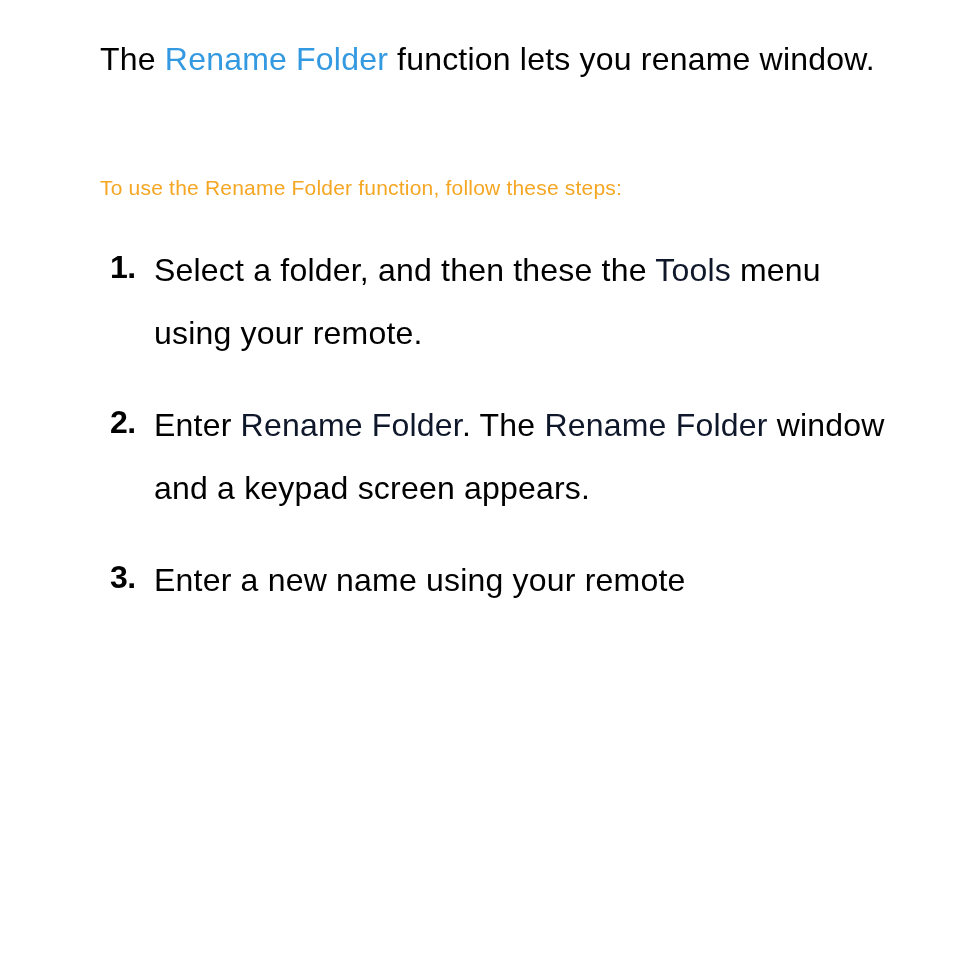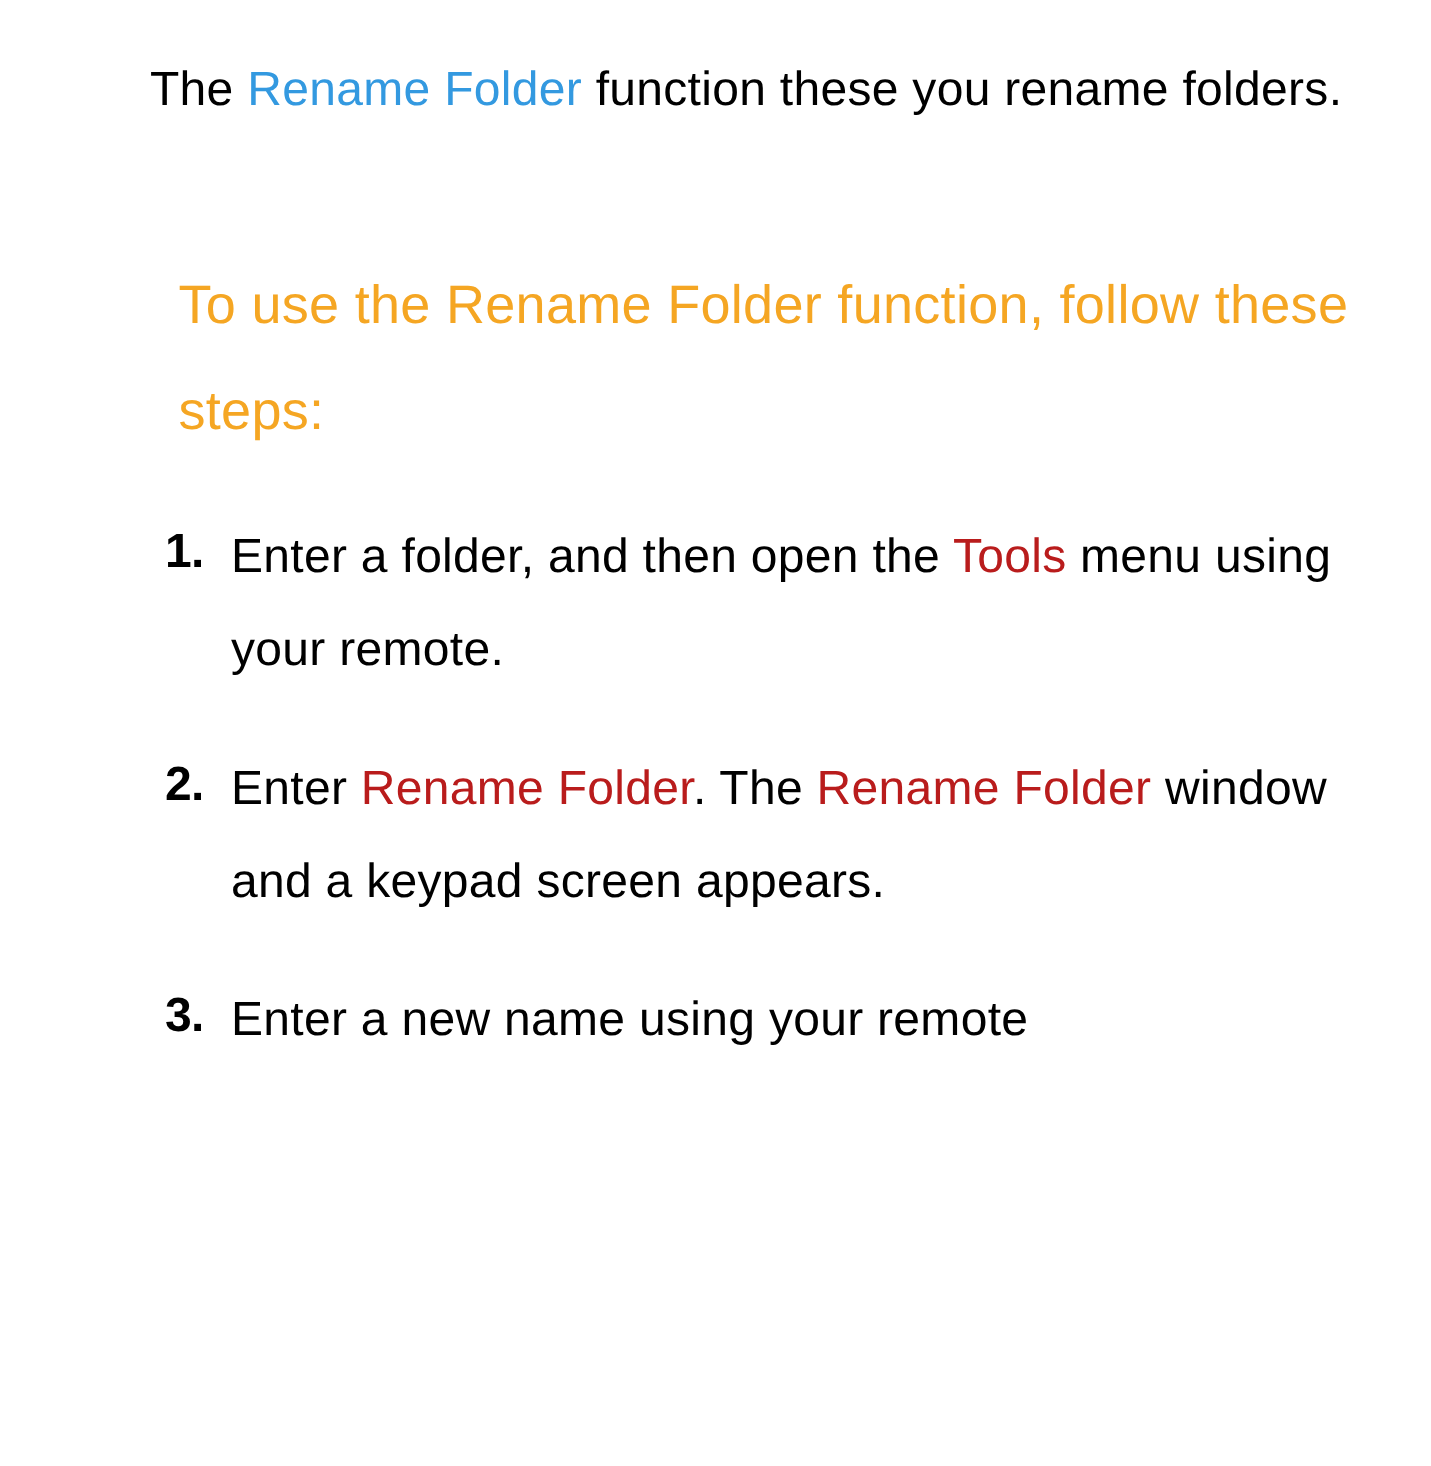--- a/index.html
+++ b/index.html
@@ -18,26 +18,25 @@
     .intro {
       font-size: 32px;
       color: #000000;
       line-height: 1.95;
       letter-spacing: 0.2px;
     }
     .intro .highlight {
       color: #3399e0;
     }
     .section-heading {
-      font-size: 36px;
+      font-size: 21px;
       color: #f5a623;
       line-height: 1.95;
       margin-top: 78px;
       letter-spacing: 0.2px;
-      margin-left: 19px;
     }
     .steps {
       margin-top: 30px;
       padding-left: 10px;
     }
     .step {
       display: flex;
       align-items: flex-start;
       margin-bottom: 30px;
     }
@@ -50,36 +49,36 @@
       letter-spacing: -0.5px;
     }
     .step-text {
       font-size: 32px;
       color: #000000;
       line-height: 1.95;
       flex: 1;
       letter-spacing: 0.2px;
     }
     .step-text .highlight {
-      color: #b91c1c;
+      color: #0f172a;
     }
   </style>
 </head>
 <body>
 
 <p class="intro">
-  <span>The </span><span class="highlight">Rename Folder</span><span> function these you rename folders.</span>
+  <span>The </span><span class="highlight">Rename Folder</span><span> function lets you rename window.</span>
 </p>
 
 <p class="section-heading">To use the Rename Folder function, follow these steps:</p>
 
 <div class="steps">
   <div class="step">
     <div class="step-number">1.</div>
-    <div class="step-text"><span>Enter a folder, and then open the </span><span class="highlight">Tools</span><span> menu using your remote.</span></div>
+    <div class="step-text"><span>Select a folder, and then these the </span><span class="highlight">Tools</span><span> menu using your remote.</span></div>
   </div>
   <div class="step">
     <div class="step-number">2.</div>
     <div class="step-text"><span>Enter </span><span class="highlight">Rename Folder</span><span>. The </span><span class="highlight">Rename Folder</span><span> window and a keypad screen appears.</span></div>
   </div>
   <div class="step">
     <div class="step-number">3.</div>
     <div class="step-text"><span>Enter a new name using your remote</span></div>
   </div>
 </div>

